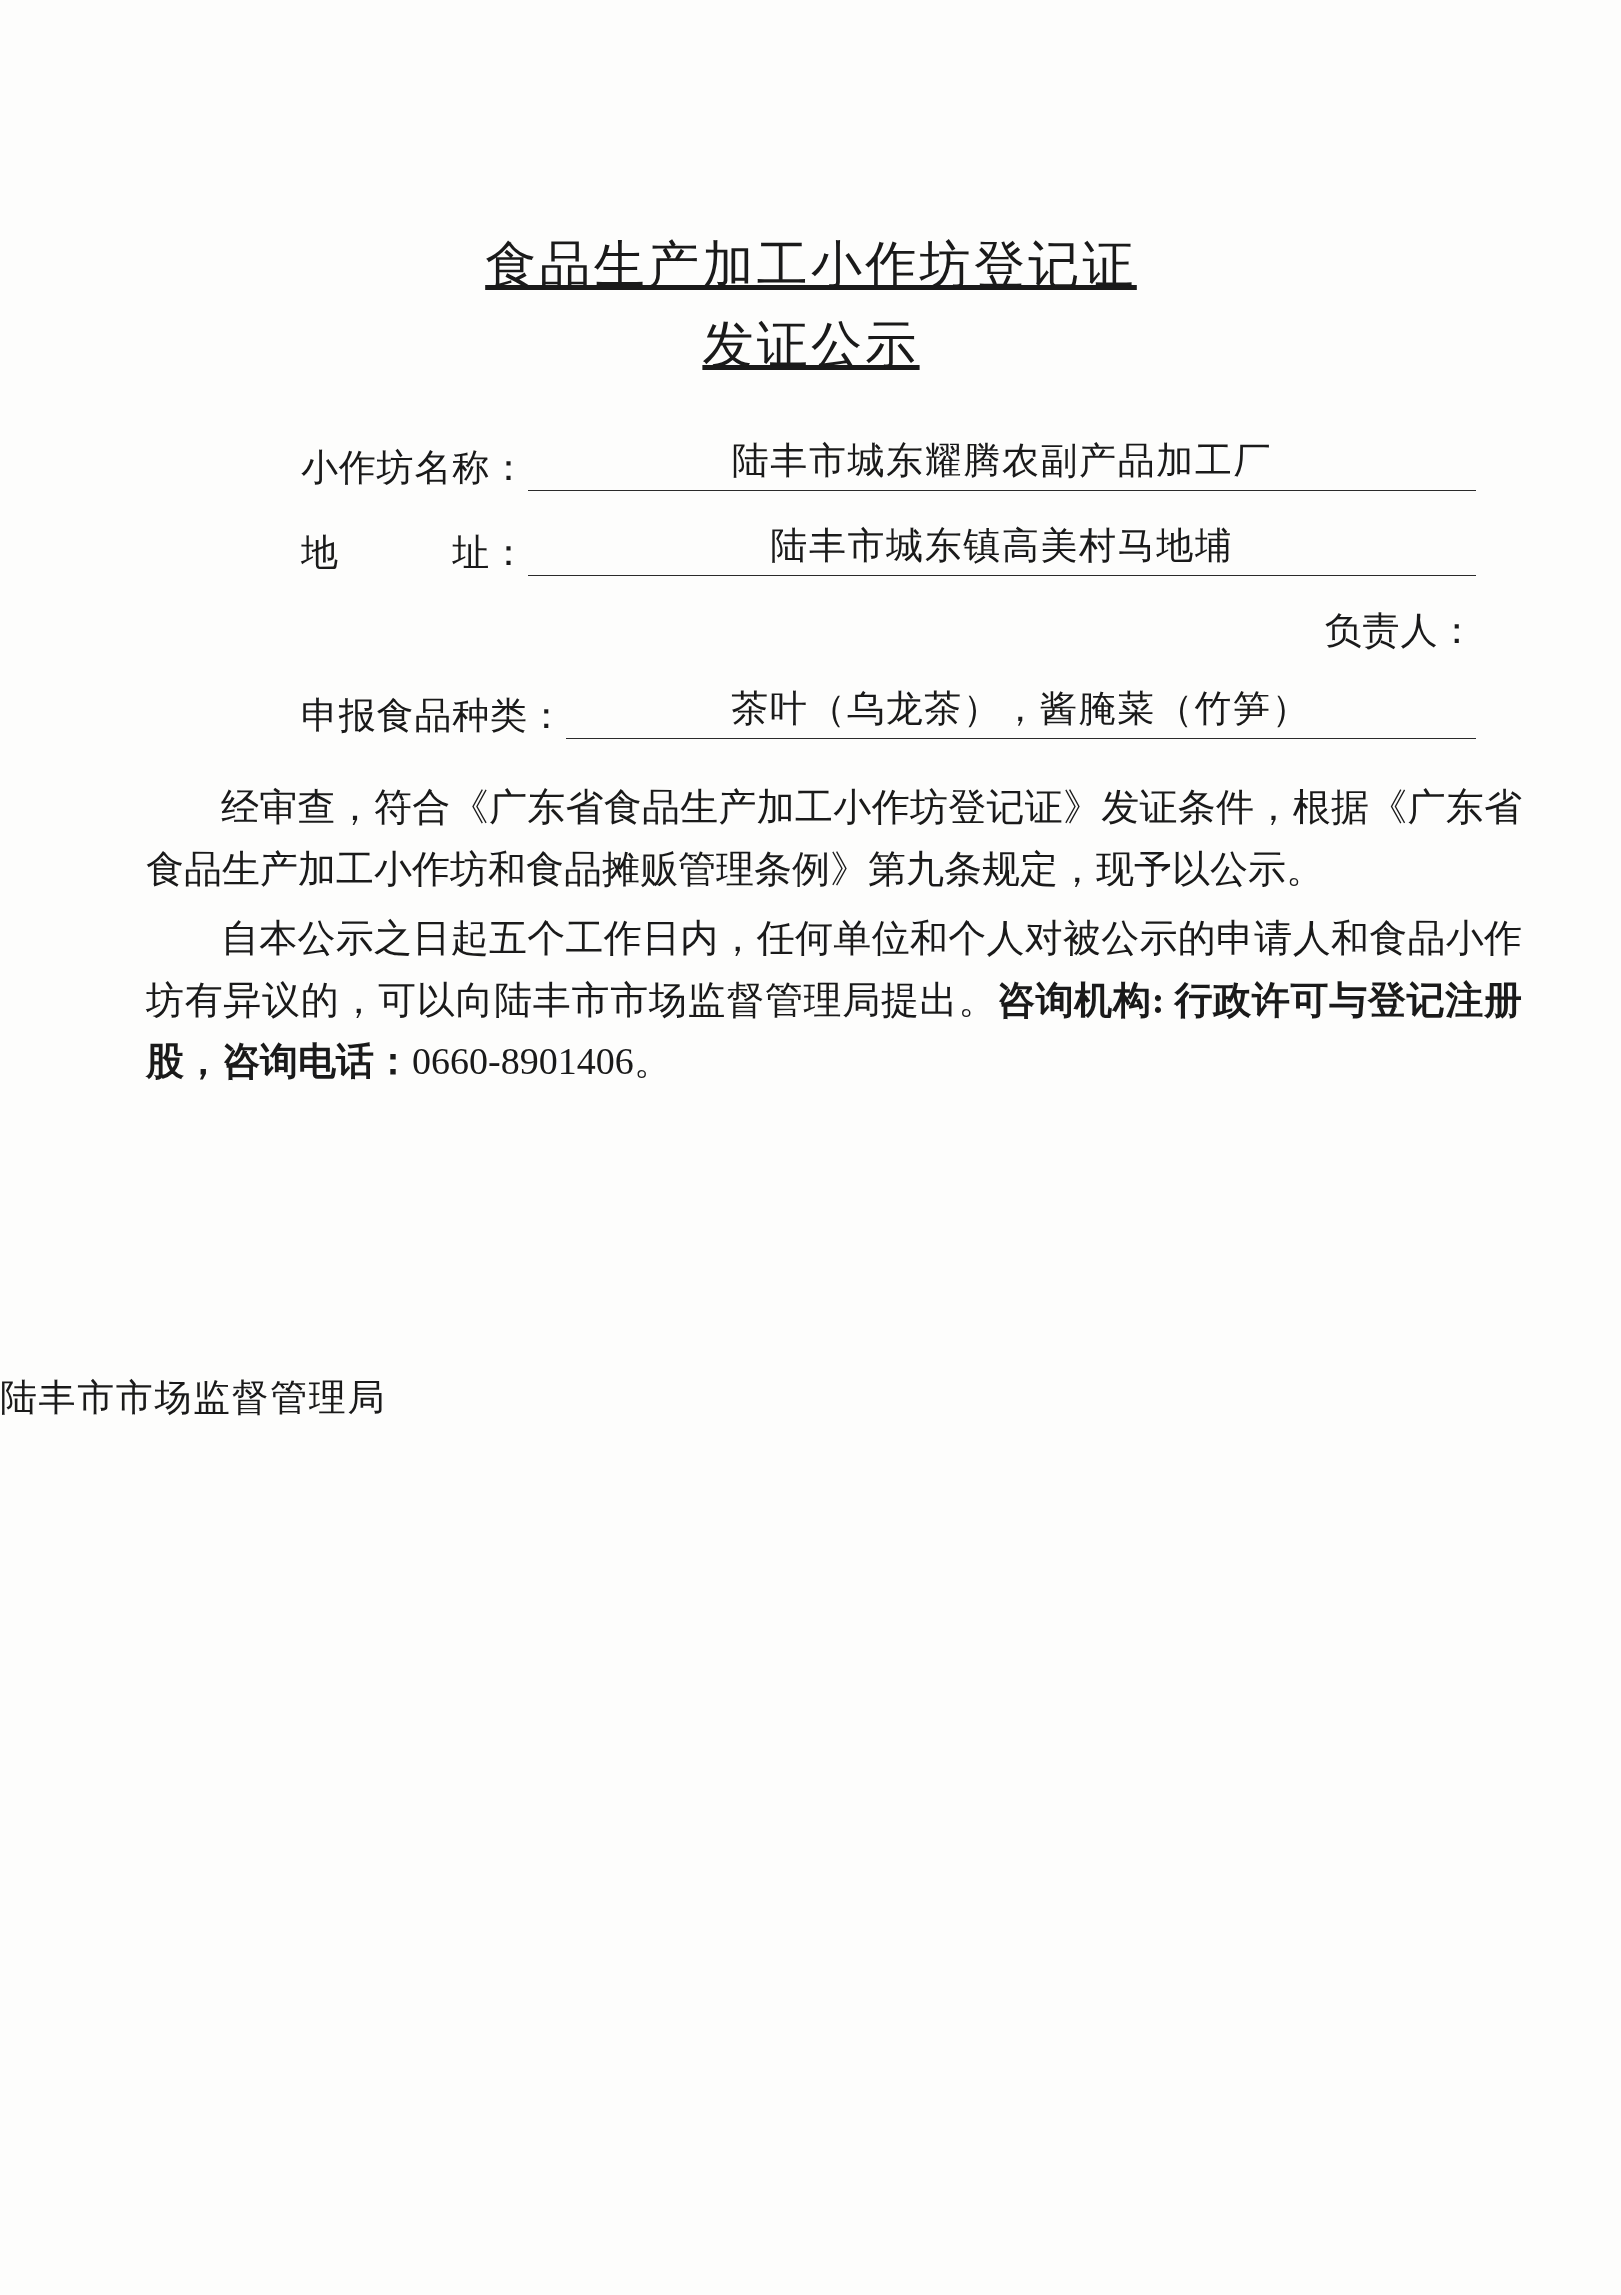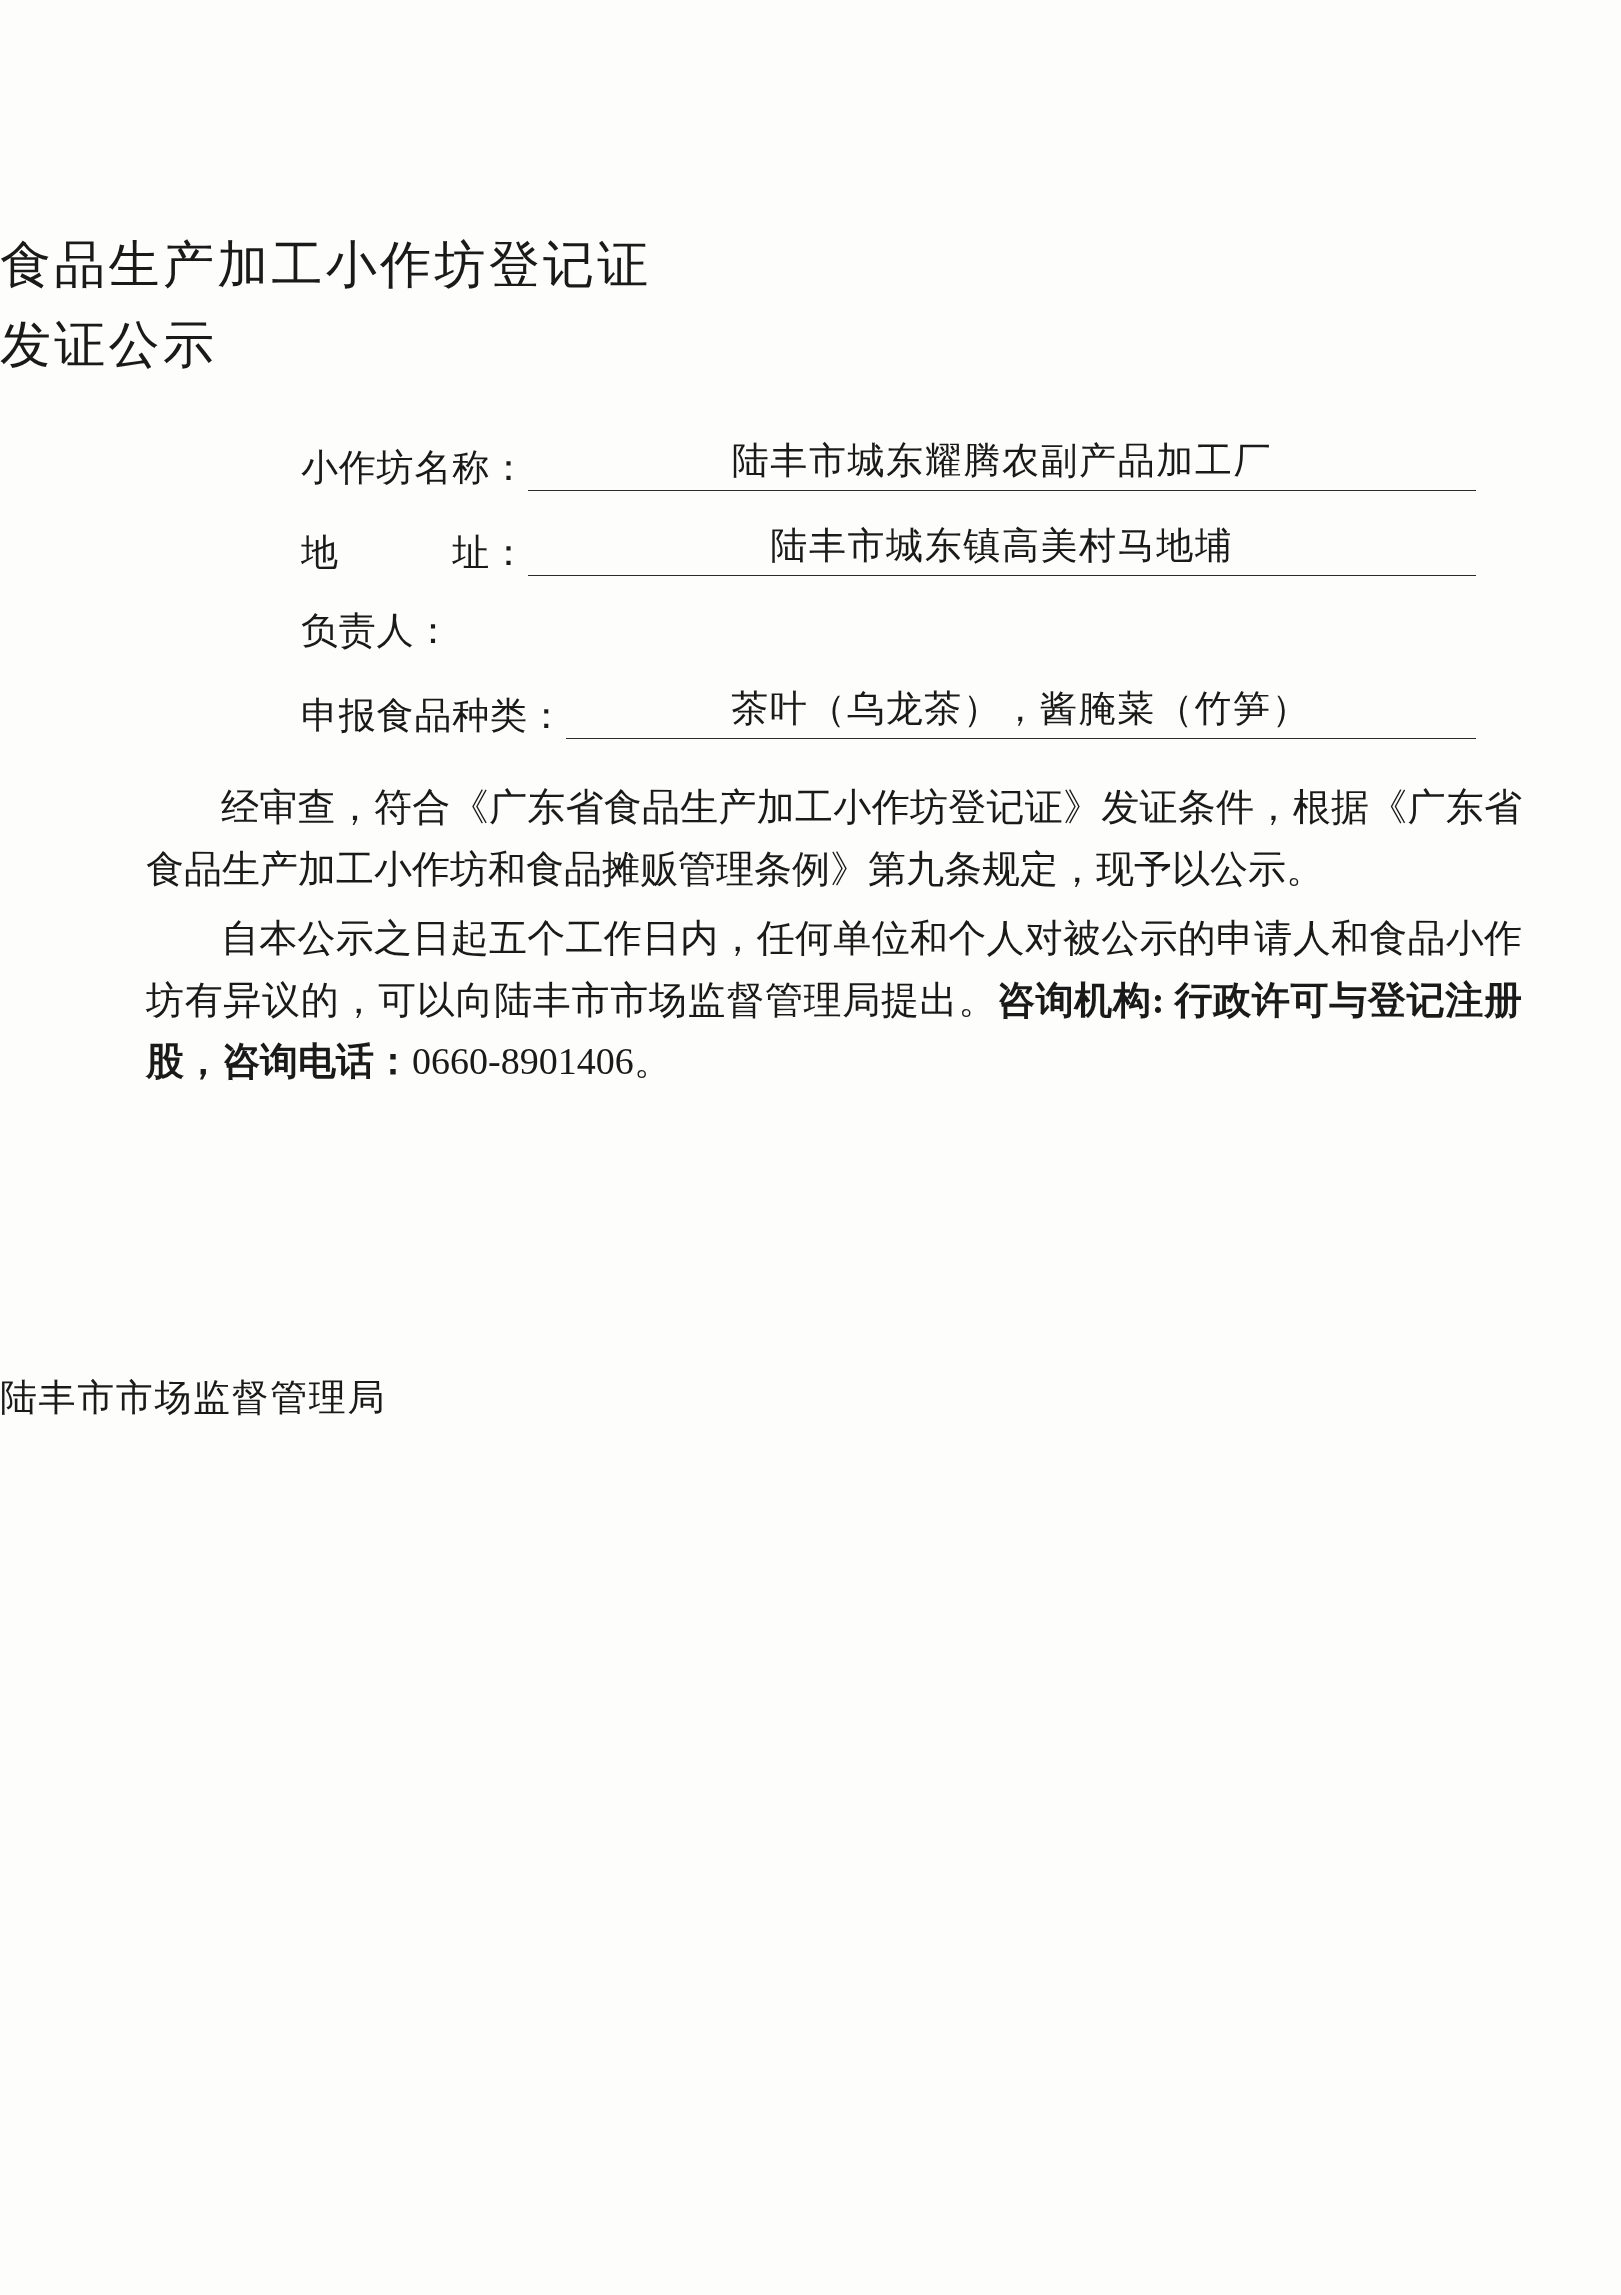--- a/index.html
+++ b/index.html
@@ -18,21 +18,22 @@
   .page {
     position: absolute;
     inset: 0;
     background: #fdfdfc;
     padding: 0;
   }
 
   
   .title-block {
     margin-top: 233px;
-    text-align: left;
+    text-align: center;
+    text-decoration: underline;
   }
   .doc-title-line1 {
     font-size: 51px;
     letter-spacing: 3.3px;
     line-height: 1.28;
     font-weight: 400;
   }
   .doc-title-line2 {
     font-size: 51px;
     letter-spacing: 3.3px;
@@ -46,20 +47,21 @@
     margin-top: 64px;
     padding-left: 301px;
     padding-right: 146px;
   }
   .field-row {
     display: flex;
     align-items: flex-end;
     margin-bottom: 36px;
     font-size: 37px;
     line-height: 1.0;
+    justify-content: flex-end;
   }
   .field-label {
     white-space: pre;
     flex: 0 0 auto;
     letter-spacing: 0.8px;
     padding-bottom: 4.9px;
   }
   .field-value {
     flex: 1 1 auto;
     border-bottom: 1.6px solid #2a2a2a;

